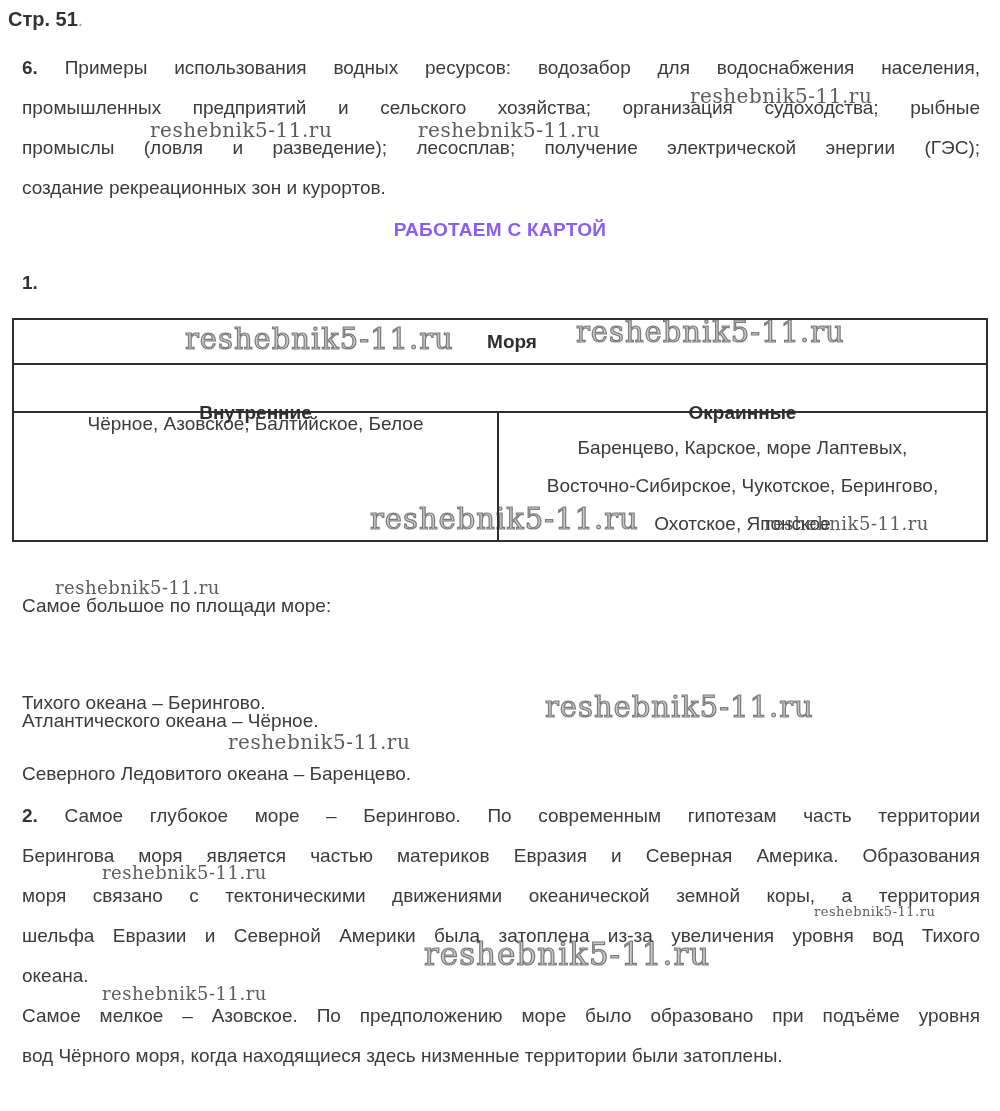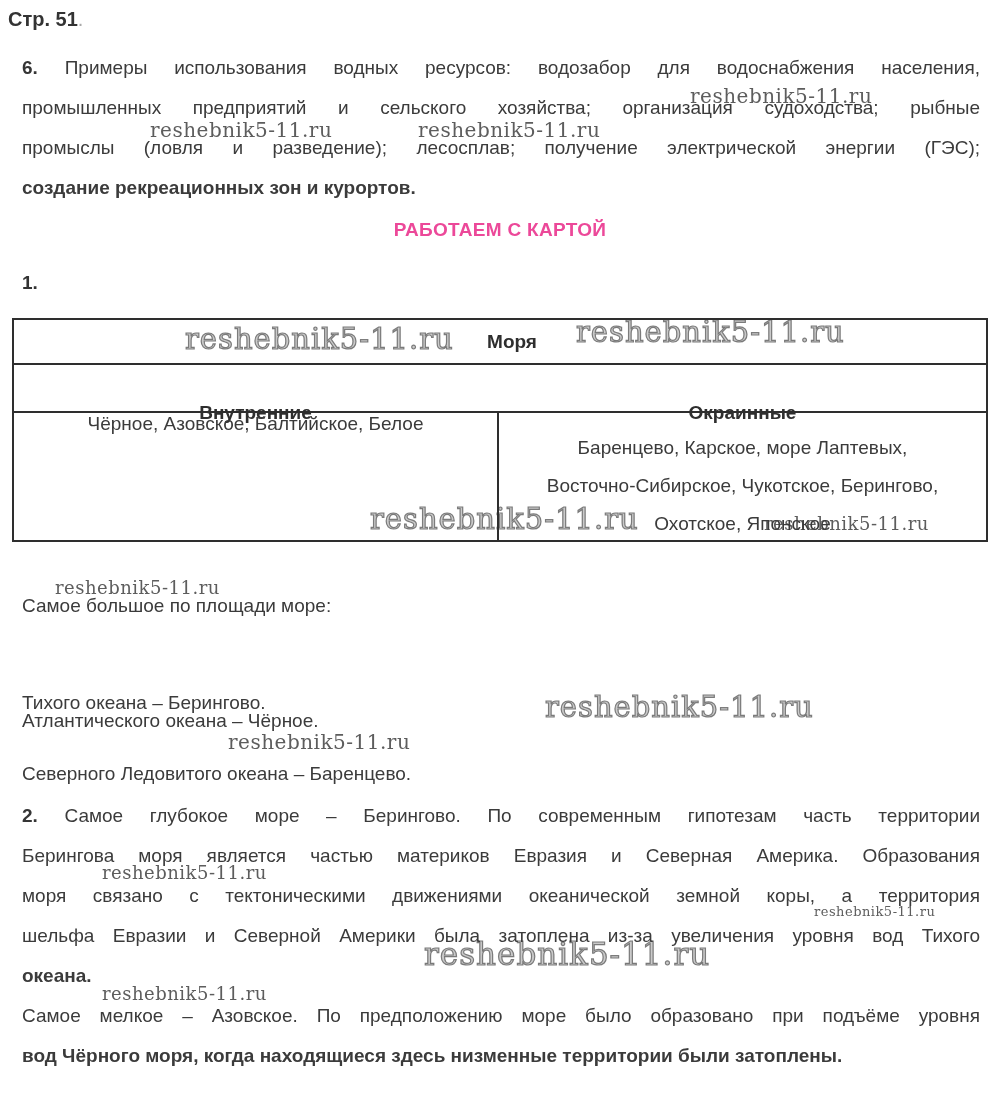--- a/index.html
+++ b/index.html
@@ -6,28 +6,28 @@
   .page {
     position:relative; width:1000px; height:1111px; margin:0 auto;
     background:#ffffff; overflow:hidden;
     font-family:"Liberation Sans", sans-serif; color:#3b3b3b;
   }
   .abs { position:absolute; }
 
   
   .para { left:22px; width:958px; font-size:19px; line-height:40px; }
   .jline { text-align:justify; text-align-last:justify; }
-  .jline.last { text-align:left; text-align-last:left;font-weight:bold; }
+  .jline.last { text-align:left; text-align-last:left; }
   .num { font-weight:bold; color:#353535; }
 
   .pagenum { left:8px; top:8px; font-size:20px; font-weight:bold; color:#333; }
   .faint-dot { font-weight:normal; color:#a9a9a9; }
 
   .heading { left:0; top:219px; width:1000px; text-align:center;
-             font-size:19px; font-weight:bold; color:#ec4899; letter-spacing:0.3px; }
+             font-size:19px; font-weight:bold; color:#8b5cf6; letter-spacing:0.3px; }
   .item-num { left:22px; top:272px; font-size:19px; font-weight:bold; color:#333; }
 
   .oneline { font-size:19px; line-height:22px; }
 
   
   .seas-table { left:12px; top:318px; width:972px; border:2px solid #2e2e2e; background:transparent; }
   .t-title-row { height:43px; border-bottom:2px solid #2e2e2e;
                  display:flex; align-items:center; justify-content:center;
                  font-size:19px; font-weight:bold; color:#2e2e2e;padding-left:24px; }
   .t-head-row { height:46px; border-bottom:2px solid #2e2e2e; display:flex; }

